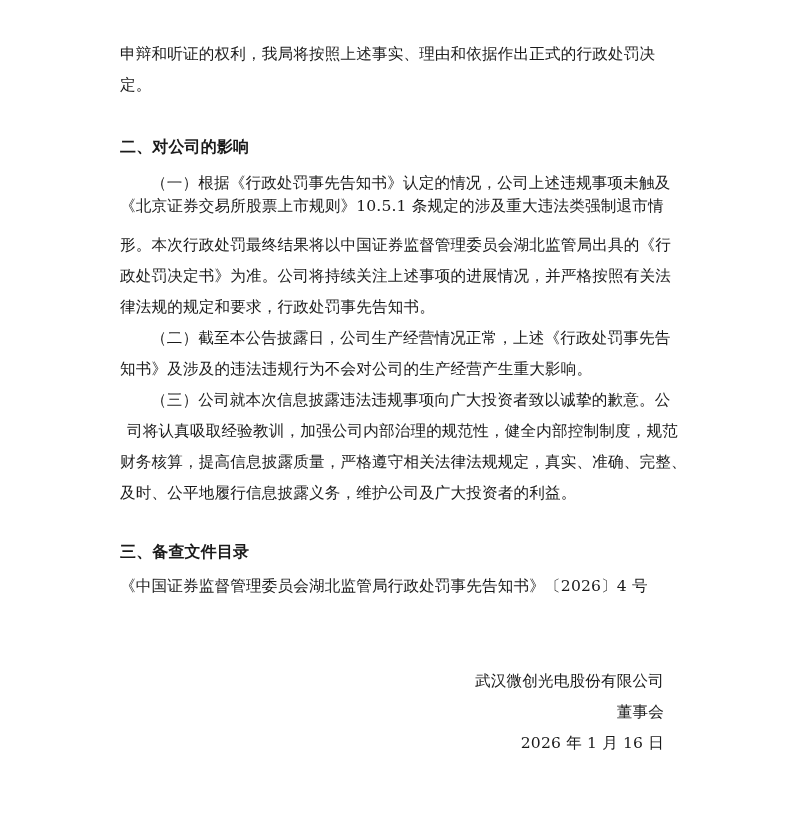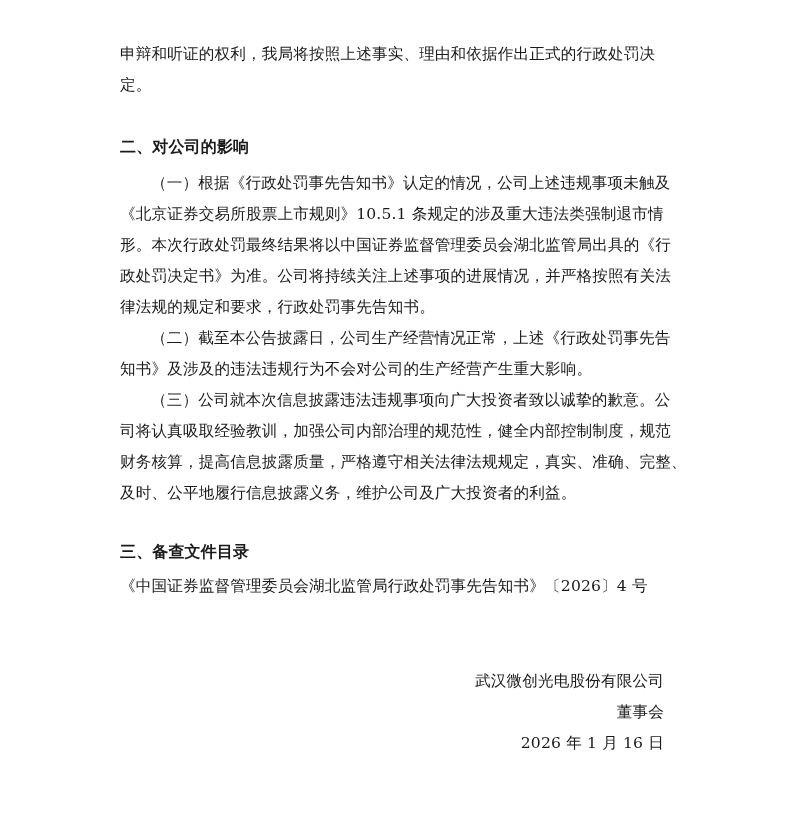--- a/index.html
+++ b/index.html
@@ -50,30 +50,30 @@
 <body>
 
 <div class="page">
 
   <div class="line" style="top:44px;">申辩和听证的权利，我局将按照上述事实、理由和依据作出正式的行政处罚决</div>
   <div class="line" style="top:75px;">定。</div>
 
   <div class="line heading" style="top:137px;">二、对公司的影响</div>
 
   <div class="line indent" style="top:173px;">（一）根据《行政处罚事先告知书》认定的情况，公司上述违规事项未触及</div>
-  <div class="line" style="top:204px;">《北京证券交易所股票上市规则》10.5.1 条规定的涉及重大违法类强制退市情</div>
+  <div class="line" style="top:196px;">《北京证券交易所股票上市规则》10.5.1 条规定的涉及重大违法类强制退市情</div>
   <div class="line" style="top:235px;">形。本次行政处罚最终结果将以中国证券监督管理委员会湖北监管局出具的《行</div>
   <div class="line" style="top:266px;">政处罚决定书》为准。公司将持续关注上述事项的进展情况，并严格按照有关法</div>
   <div class="line" style="top:297px;">律法规的规定和要求，行政处罚事先告知书。</div>
 
   <div class="line indent" style="top:328px;">（二）截至本公告披露日，公司生产经营情况正常，上述《行政处罚事先告</div>
   <div class="line" style="top:359px;">知书》及涉及的违法违规行为不会对公司的生产经营产生重大影响。</div>
 
   <div class="line indent" style="top:390px;">（三）公司就本次信息披露违法违规事项向广大投资者致以诚挚的歉意。公</div>
-  <div class="line" style="top:421px;">司将认真吸取经验教训，加强公司内部治理的规范性，健全内部控制制度，规范</div>
+  <div class="line" style="top:421px;margin-left:7px;">司将认真吸取经验教训，加强公司内部治理的规范性，健全内部控制制度，规范</div>
   <div class="line" style="top:452px;">财务核算，提高信息披露质量，严格遵守相关法律法规规定，真实、准确、完整、</div>
   <div class="line" style="top:483px;">及时、公平地履行信息披露义务，维护公司及广大投资者的利益。</div>
 
   <div class="line heading" style="top:542px;">三、备查文件目录</div>
 
   <div class="line" style="top:576px;">《中国证券监督管理委员会湖北监管局行政处罚事先告知书》〔2026〕4 号</div>
 
   <div class="right" style="top:671px; right:12px;">武汉微创光电股份有限公司</div>
   <div class="right" style="top:702px; right:12px;">董事会</div>
   <div class="right" style="top:733px; right:12px;">2026 年 1 月 16 日</div>

